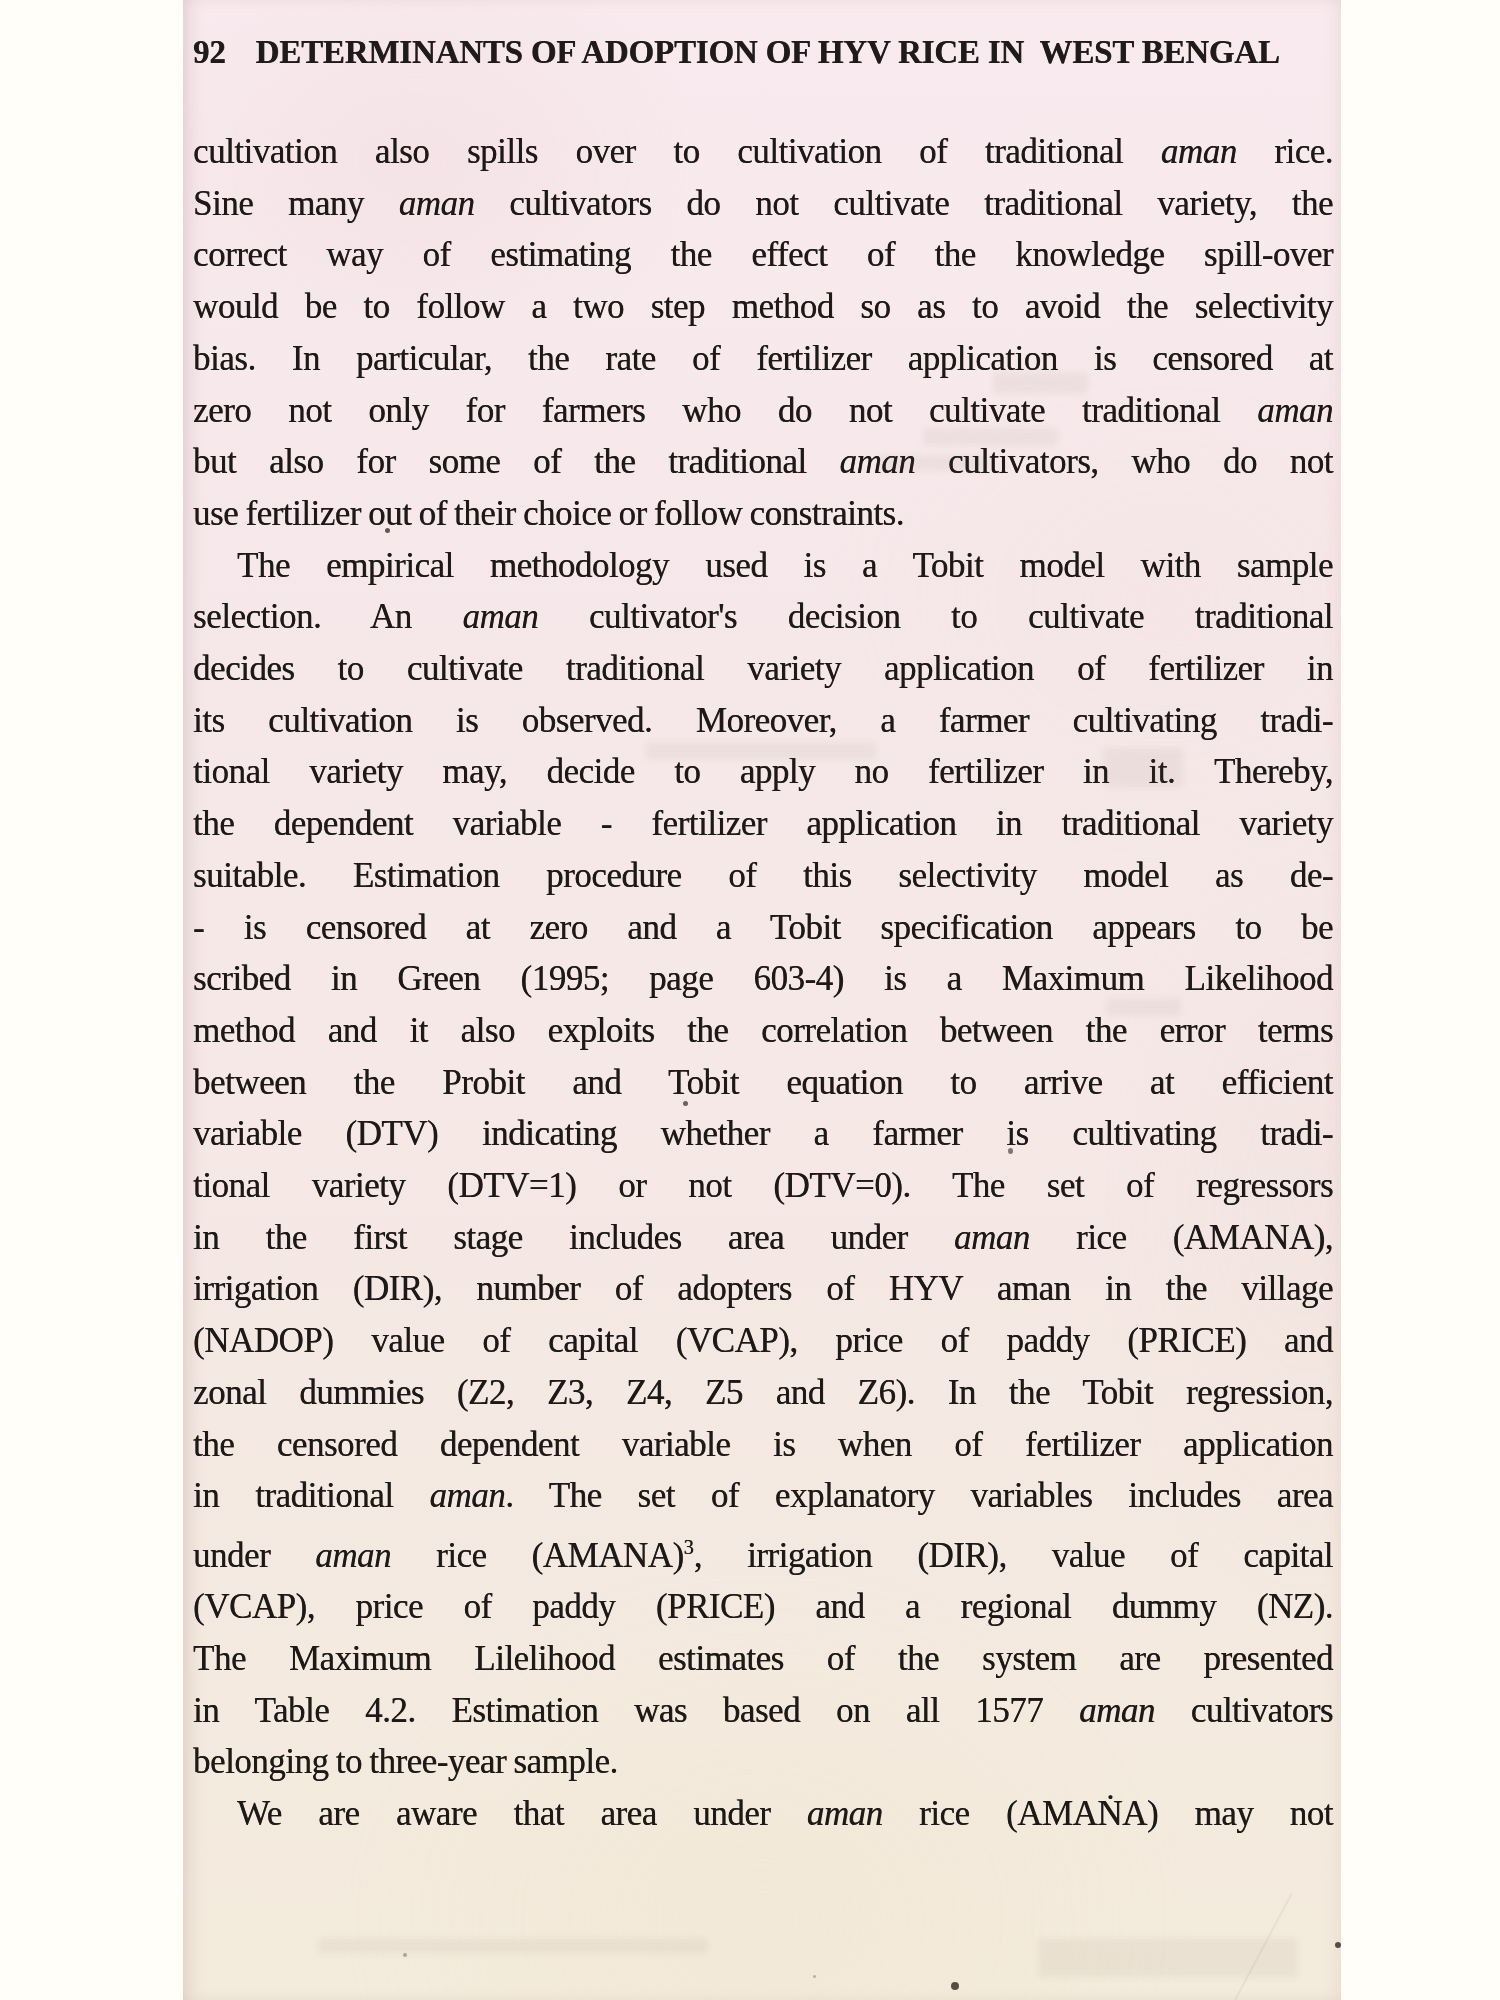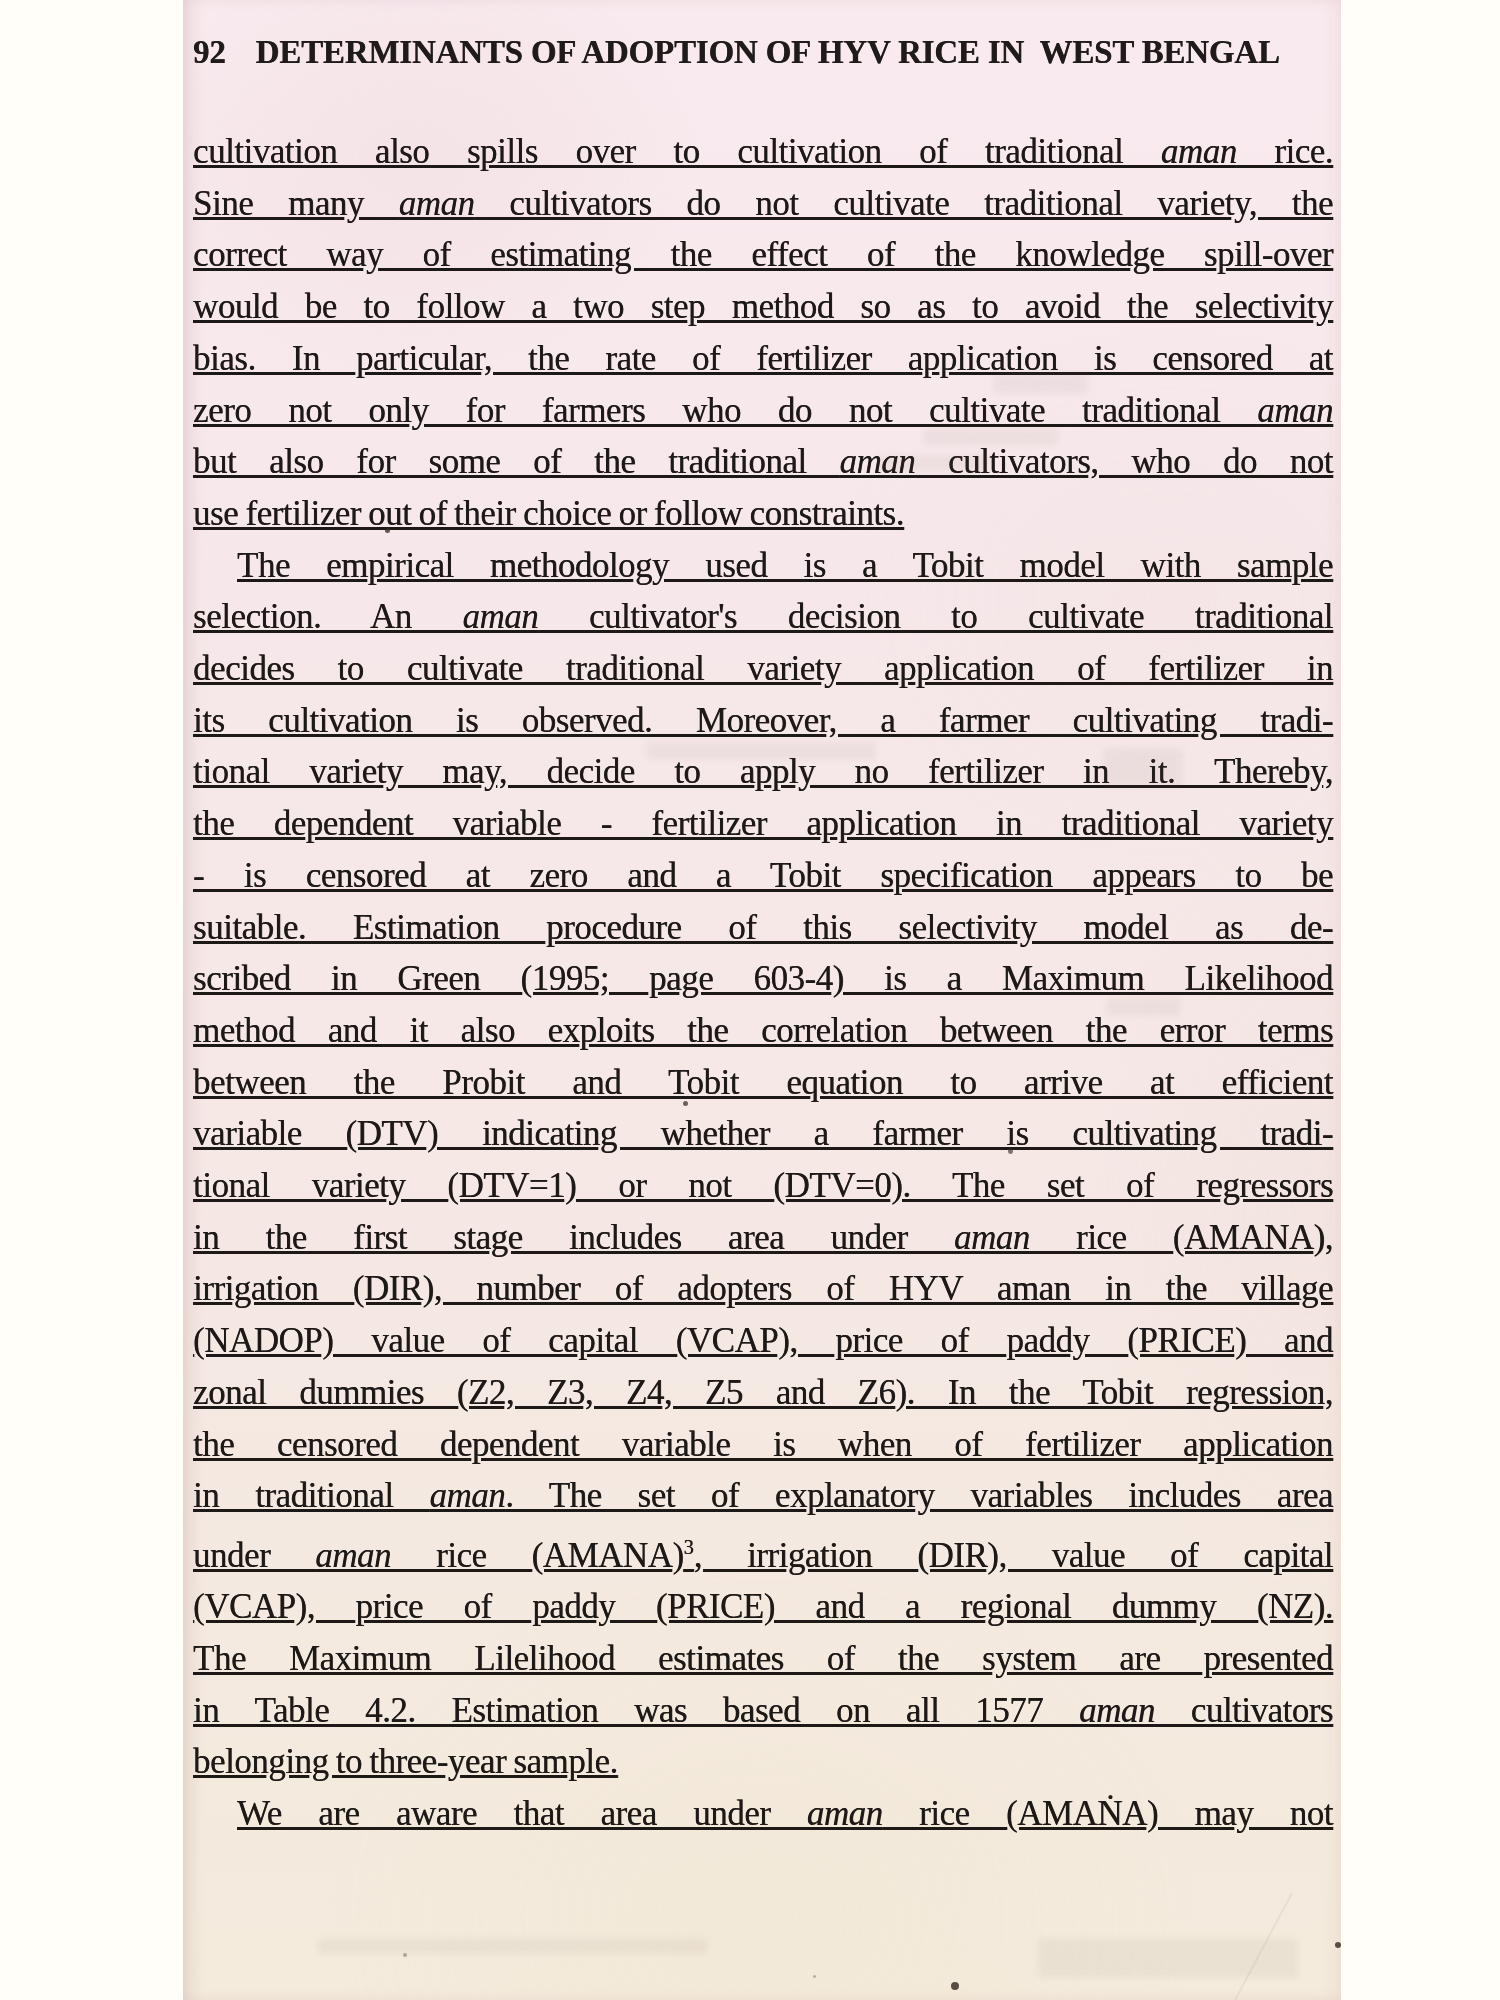--- a/index.html
+++ b/index.html
@@ -26,21 +26,21 @@
   .header{
     position:absolute;left:10px;top:34px;display:flex;gap:30px;
     font-weight:700;font-size:33px;letter-spacing:-0.2px;color:#1e1b1a;
     white-space:pre;text-shadow:0.35px 0 0 rgba(25,18,16,.8);
   }
   .textblock{
     position:absolute;left:10px;top:126px;width:1140px;
     font-size:35px;line-height:51.7px;letter-spacing:-0.5px;word-spacing:-1px;
     color:#1d1917;text-shadow:0.35px 0 0 rgba(25,18,16,.85);
   }
-  .tline{text-align:justify;text-align-last:justify;text-decoration:underline;}
+  .tline{text-align:justify;text-align-last:justify;}
   .tline.no-just{text-align-last:left;}
   .tline.indent{text-indent:44px;}
   .textblock i{font-style:italic;}
   .textblock sup{font-size:58%;vertical-align:super;letter-spacing:0;}
   .speck{position:absolute;background:#33261f;border-radius:50%;}
   .ghost{position:absolute;background:#7a675f;filter:blur(3px);opacity:.07;border-radius:4px;pointer-events:none;}
   .scratch{position:absolute;left:1075px;top:1885px;width:2px;height:140px;
     background:#9b8a80;opacity:.12;transform:rotate(28deg);pointer-events:none;}
 </style>
 </head>
@@ -64,22 +64,22 @@
         <div class="tline">but also for some of the traditional <i>aman</i> cultivators, who do not</div>
         <div class="tline no-just">use fertilizer out of their choice or follow constraints.</div>
       </div>
       <div>
         <div class="tline indent">The empirical methodology used is a Tobit model with sample</div>
         <div class="tline">selection. An <i>aman</i> cultivator's decision to cultivate traditional</div>
         <div class="tline">decides to cultivate traditional variety application of fertilizer in</div>
         <div class="tline">its cultivation is observed. Moreover, a farmer cultivating tradi-</div>
         <div class="tline">tional variety may, decide to apply no fertilizer in it. Thereby,</div>
         <div class="tline">the dependent variable - fertilizer application in traditional variety</div>
+        <div class="tline">suitable. Estimation procedure of this selectivity model as de-</div>
         <div class="tline">- is censored at zero and a Tobit specification appears to be</div>
-        <div class="tline">suitable. Estimation procedure of this selectivity model as de-</div>
         <div class="tline">scribed in Green (1995; page 603-4) is a Maximum Likelihood</div>
         <div class="tline">method and it also exploits the correlation between the error terms</div>
         <div class="tline">between the Probit and Tobit equation to arrive at efficient</div>
         <div class="tline">variable (DTV) indicating whether a farmer is cultivating tradi-</div>
         <div class="tline">tional variety (DTV=1) or not (DTV=0). The set of regressors</div>
         <div class="tline">in the first stage includes area under <i>aman</i> rice (AMANA),</div>
         <div class="tline">irrigation (DIR), number of adopters of HYV aman in the village</div>
         <div class="tline">(NADOP) value of capital (VCAP), price of paddy (PRICE) and</div>
         <div class="tline">zonal dummies (Z2, Z3, Z4, Z5 and Z6). In the Tobit regression,</div>
         <div class="tline">the censored dependent variable is when of fertilizer application</div>

